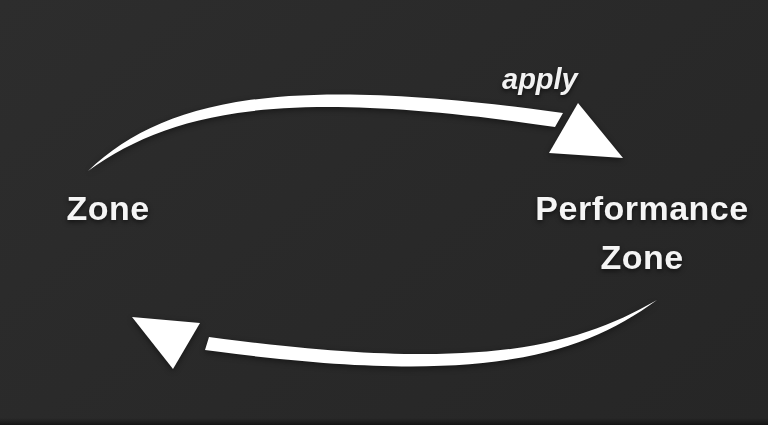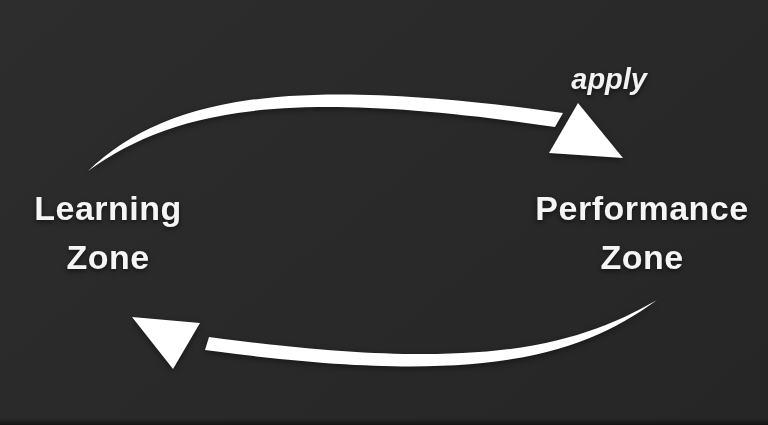--- a/index.html
+++ b/index.html
@@ -42,21 +42,21 @@
     white-space: nowrap;
   }
   .zone-learning    { left: 8px;   top: 184px; width: 200px; }
   .zone-performance { left: 518px; top: 184px; width: 248px; }
   .arrow-label {
     position: absolute;
     color: #f2f2f2;
     font-style: italic;
     font-weight: 600;
     font-size: 29px;
-    text-align: right;
+    text-align: left;
     text-shadow: 0 2px 4px rgba(0,0,0,0.6);
     white-space: nowrap;
   }
   .label-apply   { left: 502px; top: 63px;  width: 145px; }
   .label-reflect { left: 116px; top: 377px; width: 252px; }
 </style>
 </head>
 <body>
 
 <div class="stage">
@@ -68,21 +68,20 @@
       <polygon points="578,103 549,153 623,158" fill="#ffffff"></polygon>
     </g>
 
     <g>
       <path d="M 657 300 C 570 350, 470 372, 209 337 L 205 350 C 470 386, 575 360, 657 300 Z" fill="#ffffff"></path>
       <polygon points="132,317 200,323 173,369" fill="#ffffff"></polygon>
     </g>
   </svg>
 
   <div class="zone-label zone-learning">
-    <div>Learning</div>
     <div>Zone</div>
   </div>
 
   <div class="zone-label zone-performance">
     <div>Performance</div>
     <div>Zone</div>
   </div>
 
   <div class="arrow-label label-apply">apply</div>
 

